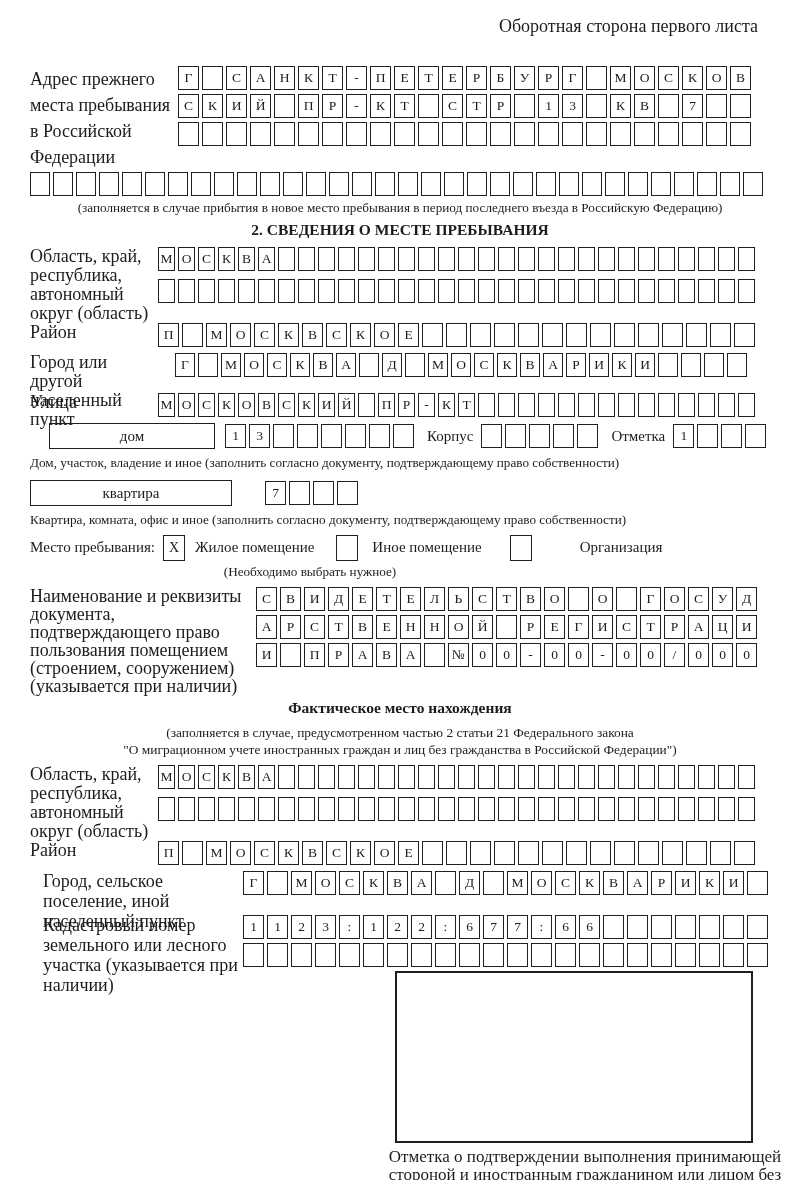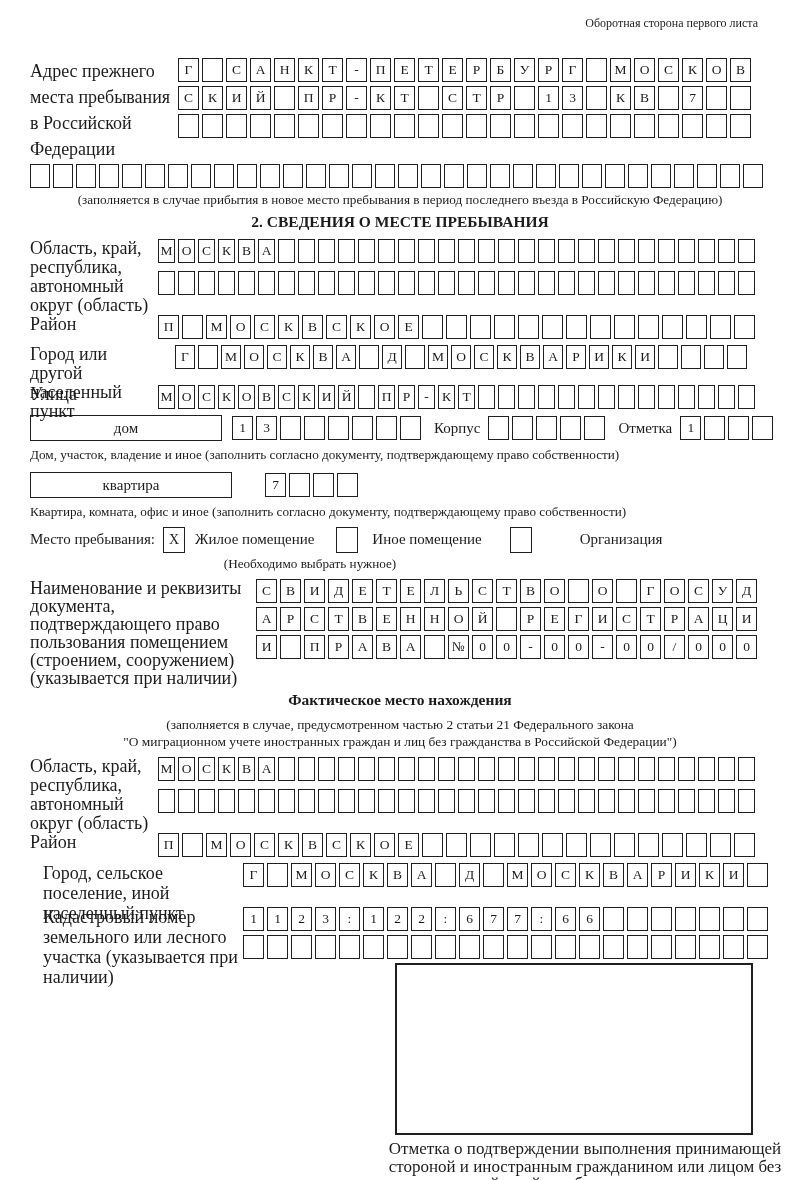--- a/index.html
+++ b/index.html
@@ -1,21 +1,21 @@
 <!DOCTYPE html>
 <html><head>
 <meta charset="utf-8">
 <style>
   html,body{margin:0;padding:0;}
   body{
     width:800px;height:1180px;overflow:hidden;background:#ffffff;color:#1c1c1c;
     font-family:"Liberation Serif","DejaVu Serif",serif;
     padding:16px 30px 0 30px;box-sizing:border-box;
   }
-  .top-note{text-align:right;font-size:12px;height:18px;margin-bottom:24px;padding-right:12px;}
+  .top-note{text-align:right;font-size:18px;height:18px;margin-bottom:32px;padding-right:12px;}
 
   
   .cells{display:flex;gap:3px;}
   .cell{
     flex:none;height:24px;border:1.6px solid #1f1f1f;background:#fff;
     display:flex;align-items:center;justify-content:center;
     font-size:13.5px;line-height:1;box-sizing:border-box;
   }
   .w21 .cell{width:21px}
   .w20 .cell{width:20px}
@@ -356,21 +356,21 @@
       <span class="cell"></span>
       <span class="cell"></span>
       <span class="cell"></span>
       <span class="cell"></span>
       <span class="cell"></span>
       <span class="cell"></span>
     </div>
 </div>
 
 <div class="house-row">
-  <div class="named-box" style="width:192px;">дом</div>
+  <div class="named-box" style="width:166px;margin-left:19px;">дом</div>
   <div class="cells w21" style="margin-left:10px;">
       <span class="cell">1</span>
       <span class="cell">3</span>
       <span class="cell"></span>
       <span class="cell"></span>
       <span class="cell"></span>
       <span class="cell"></span>
       <span class="cell"></span>
       <span class="cell"></span>
     </div>

